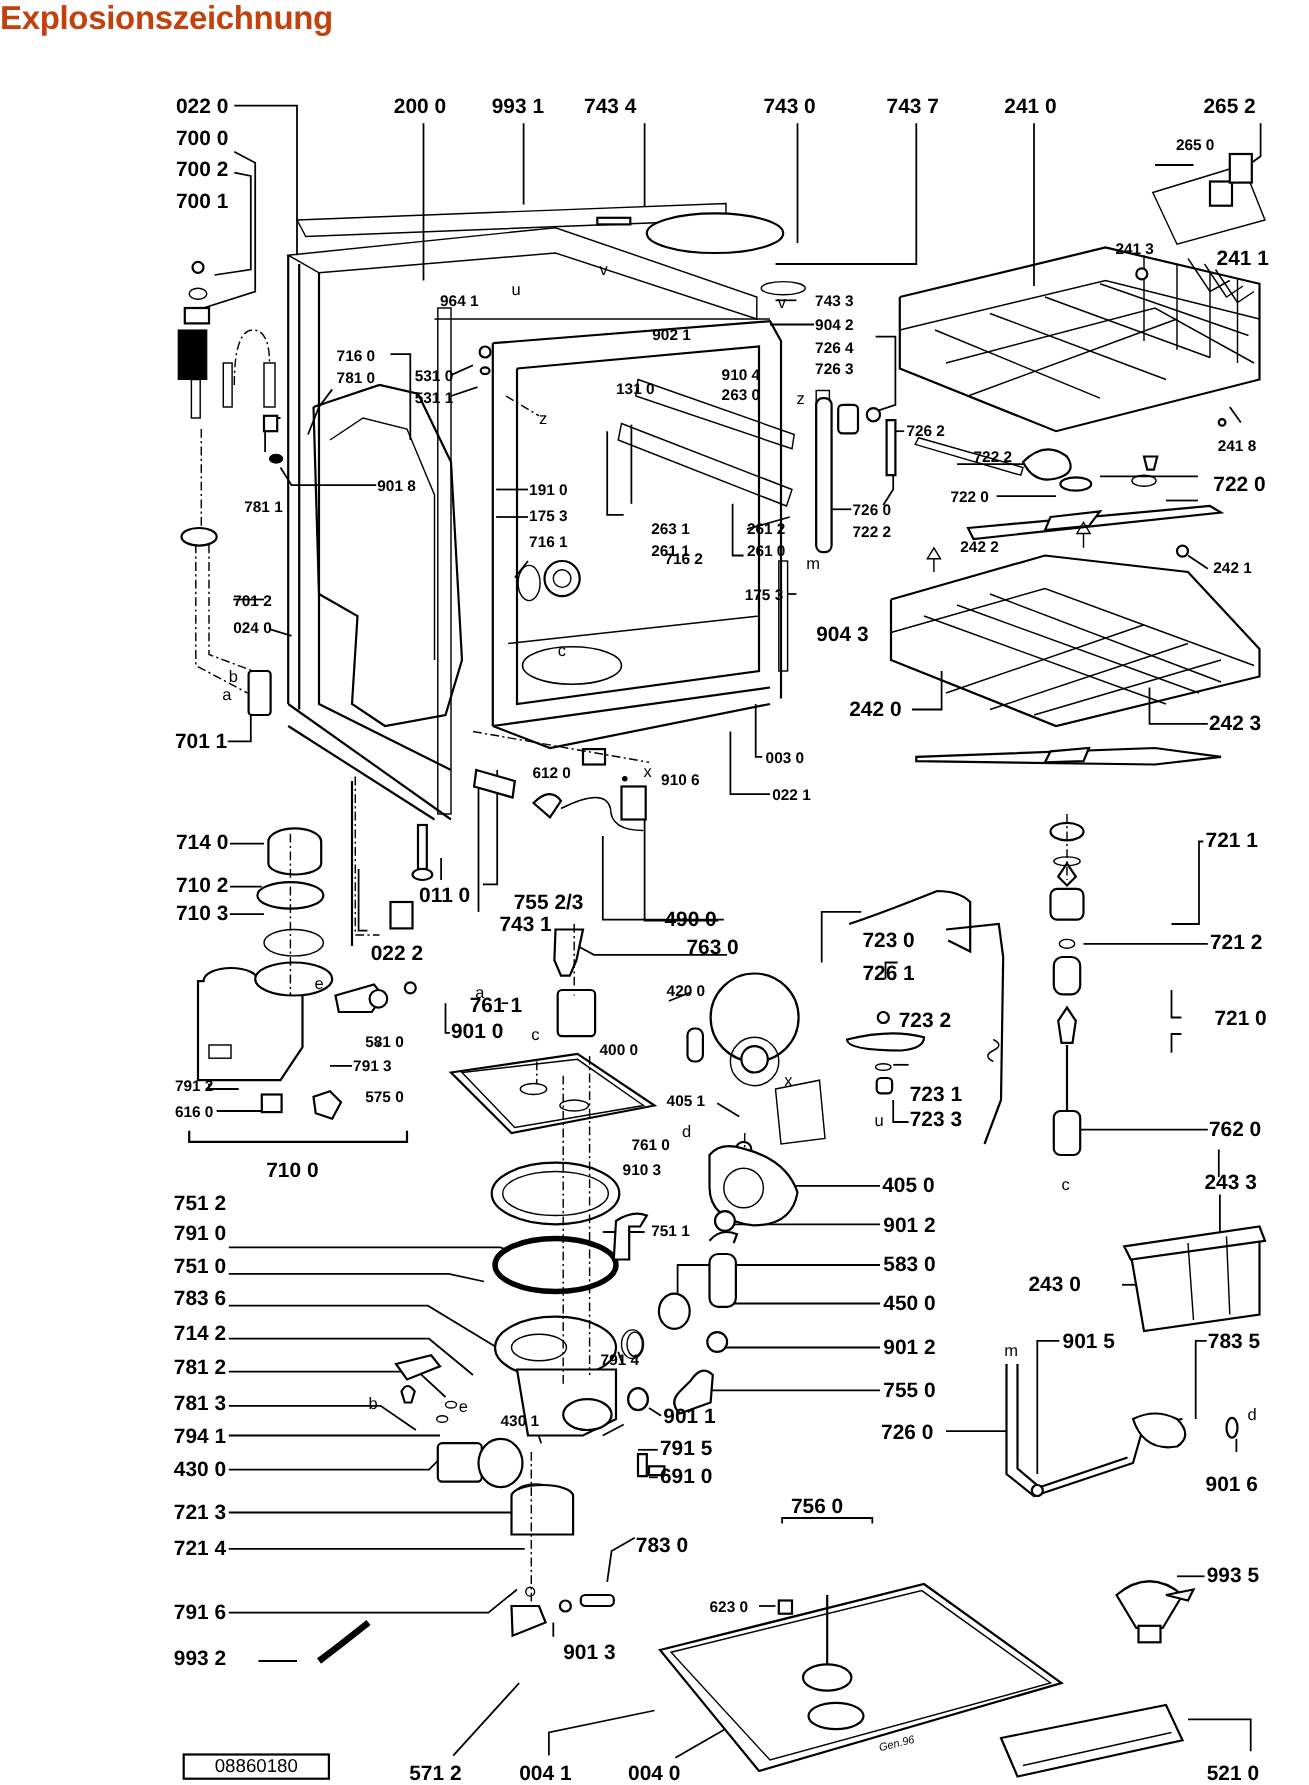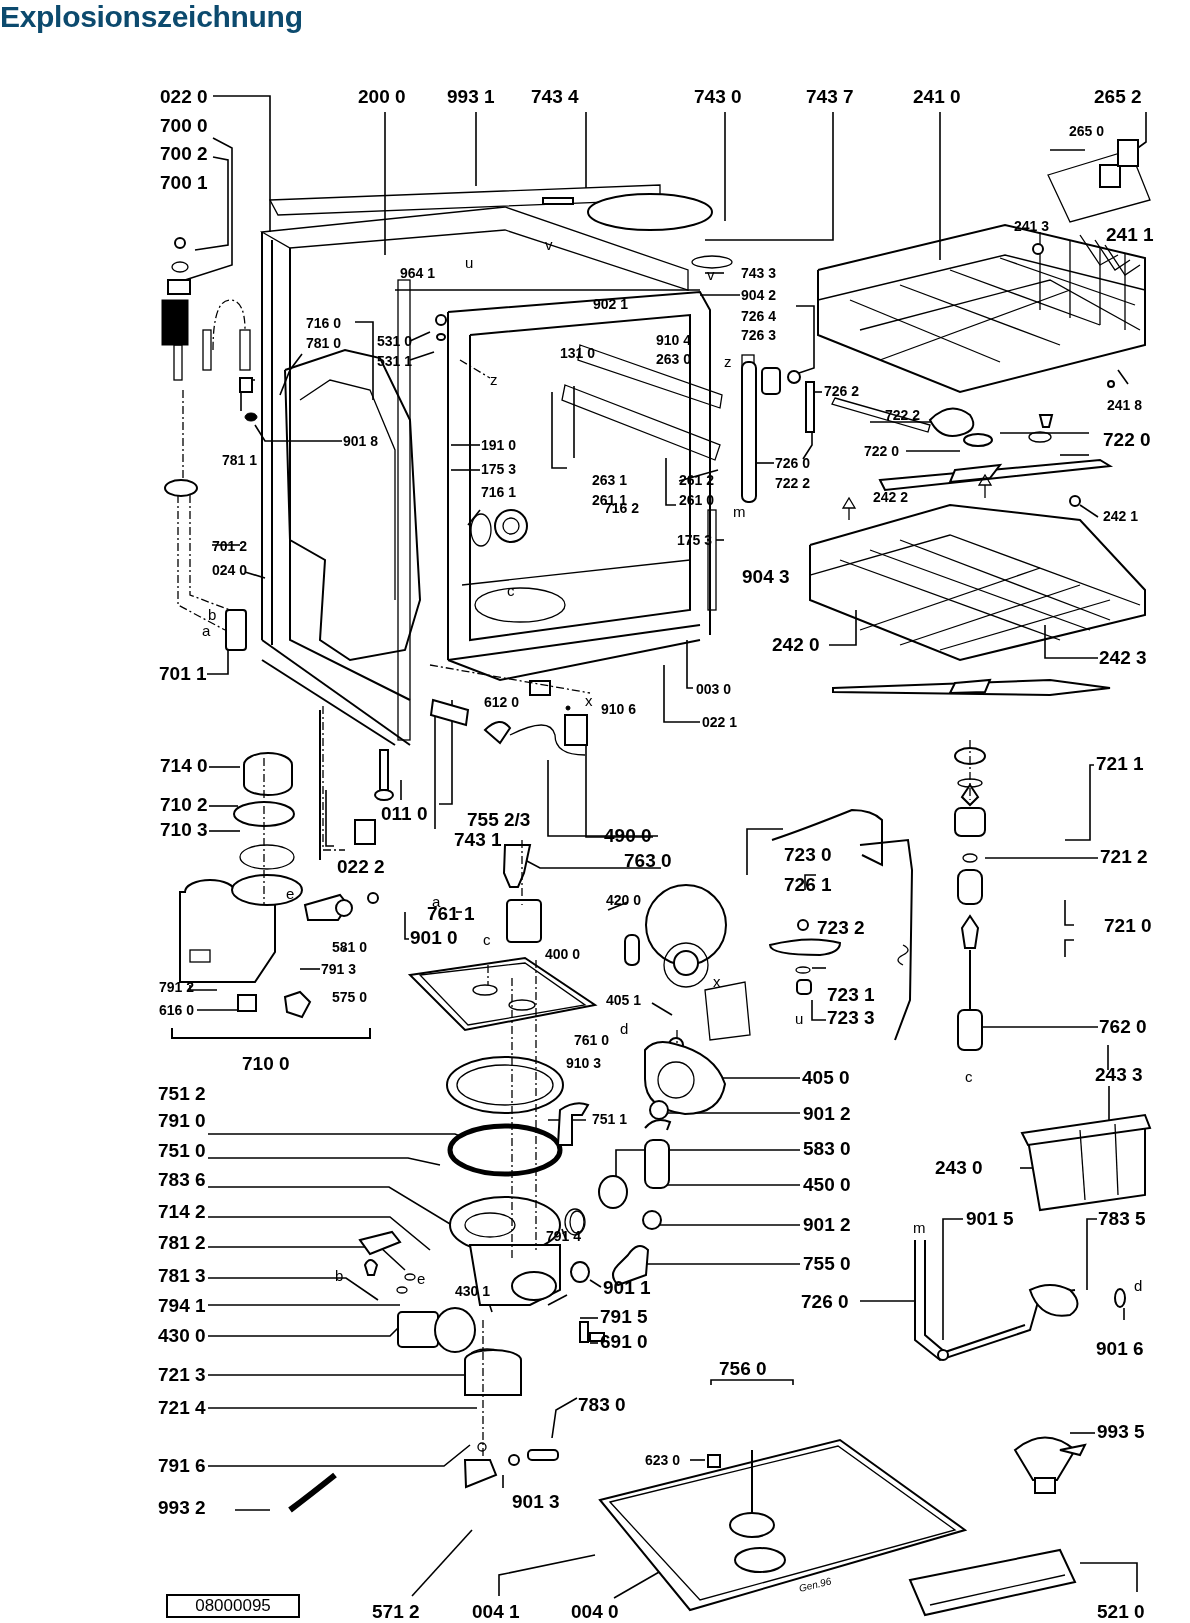--- a/index.html
+++ b/index.html
@@ -1,17 +1,17 @@
 <!DOCTYPE html>
 <html><head>
 <meta charset="utf-8">
 <style>
   html, body { margin:0; padding:0; background:#ffffff; }
   body { width:1190px; height:1623px; position:relative; overflow:hidden; font-family:"Liberation Sans", sans-serif; }
-  #title { position:absolute; left:0; top:0; font-family:"Liberation Sans", sans-serif; font-weight:bold; font-size:30px; color:#0c4a6e; letter-spacing:-0.3px; }
+  #title { position:absolute; left:0; top:0; font-family:"Liberation Sans", sans-serif; font-weight:bold; font-size:30px; color:#c2410c; letter-spacing:-0.3px; }
   #stage { position:absolute; left:0; top:0; }
   .lbl { font-family:"Liberation Sans Narrow","Liberation Sans", sans-serif; font-weight:bold; font-size:19px; fill:#000; }
   .lbl-s { font-family:"Liberation Sans", sans-serif; font-weight:bold; font-size:14px; fill:#000; }
   .let { font-family:"Liberation Sans", sans-serif; font-size:15px; fill:#000; }
   .ld { stroke:#000; stroke-width:1.6; fill:none; }
   .ln { stroke:#000; stroke-width:2; fill:none; }
   .thin { stroke:#000; stroke-width:1.3; fill:none; }
   .dash { stroke:#000; stroke-width:1.3; fill:none; stroke-dasharray:8 3 2 3; }
   .part { stroke:#000; stroke-width:2; fill:#fff; }
   .dark { fill:#000; stroke:#000; }
@@ -560,13 +560,13 @@
     <text class="let" x="286" y="899">e</text>
     <text class="let" x="417" y="1284">e</text>
     <text class="let" x="620" y="1034">d</text>
     <text class="let" x="1134" y="1291">d</text>
     <text class="let" x="795" y="1024">u</text>
   </g>
 
   <text x="800" y="1592" style="font-family:'Liberation Sans',sans-serif;font-size:10px;font-style:italic" transform="rotate(-14 800 1592)">Gen.96</text>
 </svg>
 
-<div id="docbox">08000095</div>
+<div id="docbox">08860180</div>
 
 </body></html>

